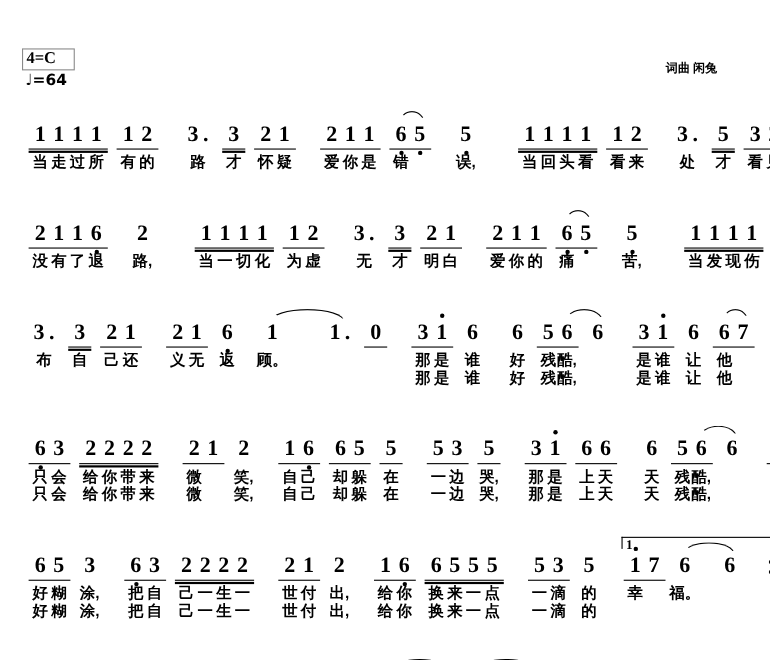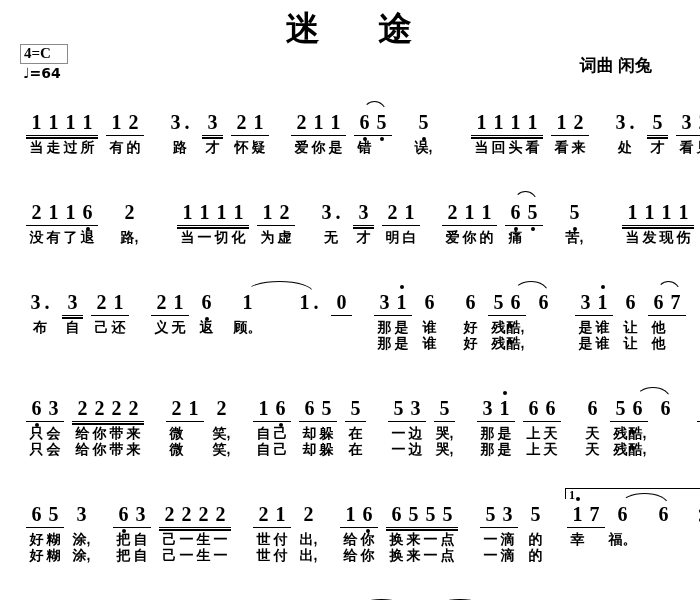--- a/index.html
+++ b/index.html
@@ -4,21 +4,21 @@
 <style>
   html,body{margin:0;padding:0;background:#fff;}
   .sheet{position:relative;width:700px;height:600px;background:#fff;overflow:hidden;
          font-family:"Liberation Serif","DejaVu Serif",serif;color:#000;}
   
   .header{position:relative;height:92px;}
   .title{text-align:center;padding-top:6px;font-size:34px;font-weight:bold;word-spacing:46px;letter-spacing:2px;}
   .meta-left{position:absolute;left:20px;top:44px;font-size:15px;font-weight:bold;}
   .keybox{display:inline-block;border:1px solid #8a8a8a;padding:0 16px 1px 3px;}
   .tempo{margin-top:1px;padding-left:3px;font-family:"DejaVu Sans","Liberation Sans",sans-serif;font-size:14px;font-weight:bold;}
-  .credit{position:absolute;right:48px;top:54px;font-size:17px;font-weight:bold;}
+  .credit{position:absolute;right:48px;top:54px;font-size:11px;font-weight:bold;}
   
   #score{padding-top:2px;}
   .line{position:relative;padding:16px 0 0 22px;}
   .line.h1{height:64px;margin-bottom:10px;}
   .line.h2{height:80px;margin-bottom:10px;}
   .nrow{display:flex;align-items:flex-end;}
   .note{display:inline-block;position:relative;line-height:22px;font-size:20px;font-weight:bold;padding:0 3.5px;white-space:nowrap;}
   .note .aug{margin-left:4px;font-weight:bold;}
   .note.solo{padding-bottom:3px;margin:0 5px;}
   .grp{display:inline-flex;align-items:flex-end;position:relative;padding:0 2px 2px;border-bottom:1.5px solid #000;margin:0 4px;}
@@ -38,21 +38,20 @@
   .lyric{position:absolute;transform:translateX(-50%);font-family:"Liberation Sans","DejaVu Sans",sans-serif;
          font-size:14px;color:#000;white-space:nowrap;font-weight:bold;}
   .watermark{position:absolute;right:10px;bottom:8px;font-family:"Liberation Sans","DejaVu Sans",sans-serif;
              font-size:22px;color:#9a9a9a;letter-spacing:1px;}
 </style>
 </head>
 <body>
 
 <div class="sheet">
   <div class="header">
-    <div class="title">迷 途</div>
     <div class="meta-left">
       <span class="keybox">4=C</span>
       <div class="tempo">♩=64</div>
     </div>
     <div class="credit">词曲 闲兔</div>
   </div>
 
   <div id="score">
       <div class="line h1">
         <div class="nrow">

